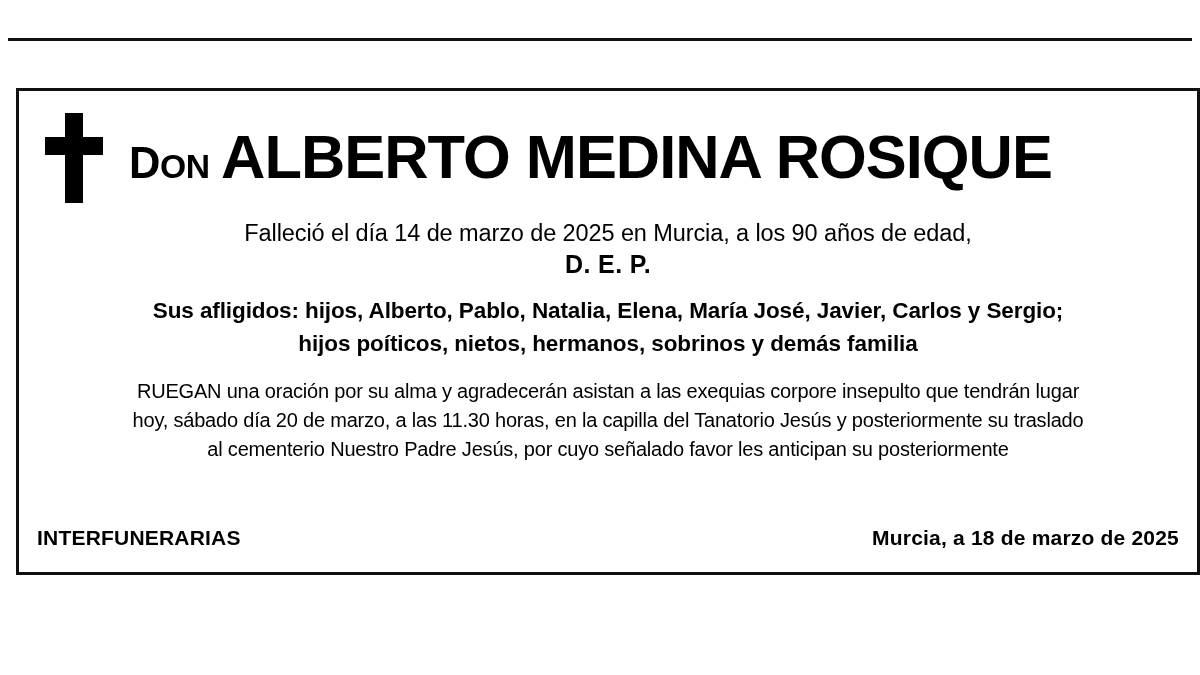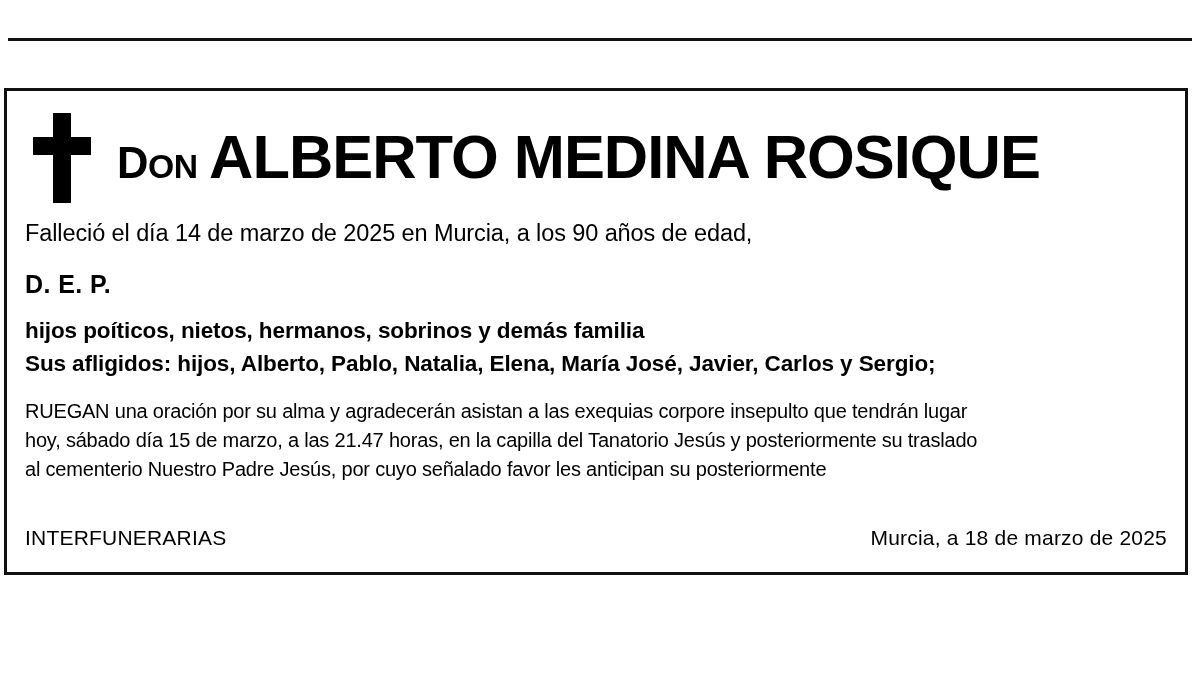--- a/index.html
+++ b/index.html
@@ -28,21 +28,21 @@
     left: 8px;
     top: 38px;
     width: 1184px;
     height: 3px;
     background: #111111;
   }
 
   
   .notice {
     position: absolute;
-    left: 4px;
+    left: 16px;
     top: 88px;
     width: 1184px;
     height: 487px;
     border: 3px solid #111111;
     box-sizing: border-box;
     background: #ffffff;
   }
 
   .notice-inner {
     position: relative;
@@ -97,34 +97,33 @@
   }
   .name .don {
     font-size: 44px;
     letter-spacing: -0.5px;
   }
   .name .don .small {
     font-size: 34px;
   }
 
   .center {
-    text-align: left;
+    text-align: center;
   }
 
   .line-died {
     font-size: 23.5px;
     line-height: 1.42;
     margin-top: 6px;
     letter-spacing: -0.1px;
   }
 
   .dep {
     font-size: 25px;
     font-weight: bold;
-    margin-top: 20px;
     letter-spacing: 0.4px;
   }
 
   .family {
     font-size: 22.5px;
     font-weight: bold;
     line-height: 1.45;
     margin-top: 16px;
     letter-spacing: -0.1px;
   }
@@ -139,20 +138,21 @@
   .footer {
     position: absolute;
     left: 18px;
     right: 18px;
     bottom: 22px;
     display: flex;
     justify-content: space-between;
     align-items: center;
     font-size: 21px;
     letter-spacing: 0.2px;
+    font-weight: bold;
   }
   .footer .left { text-align: left; }
   .footer .right { text-align: right; }
 </style>
 </head>
 <body>
 
 <div class="page">
 
   <div class="top-rule"></div>
@@ -170,27 +170,27 @@
         </div>
       </div>
 
       <div class="center line-died">
         <div>Falleció el día 14 de marzo de 2025 en Murcia, a los 90 años de edad,</div>
       </div>
 
       <div class="center dep">D. E. P.</div>
 
       <div class="center family">
+        <div>Sus afligidos: hijos, Alberto, Pablo, Natalia, Elena, María José, Javier, Carlos y Sergio;</div>
         <div>hijos poíticos, nietos, hermanos, sobrinos y demás familia</div>
-        <div>Sus afligidos: hijos, Alberto, Pablo, Natalia, Elena, María José, Javier, Carlos y Sergio;</div>
       </div>
 
       <div class="center request">
         <div>RUEGAN una oración por su alma y agradecerán asistan a las exequias corpore insepulto que tendrán lugar</div>
-        <div>hoy, sábado día 15 de marzo, a las 21.47 horas, en la capilla del Tanatorio Jesús y posteriormente su traslado</div>
+        <div>hoy, sábado día 20 de marzo, a las 11.30 horas, en la capilla del Tanatorio Jesús y posteriormente su traslado</div>
         <div>al cementerio Nuestro Padre Jesús, por cuyo señalado favor les anticipan su posteriormente</div>
       </div>
 
       <div class="footer">
         <div class="left">INTERFUNERARIAS</div>
         <div class="right">Murcia, a 18 de marzo de 2025</div>
       </div>
 
     </div>
   </div>

